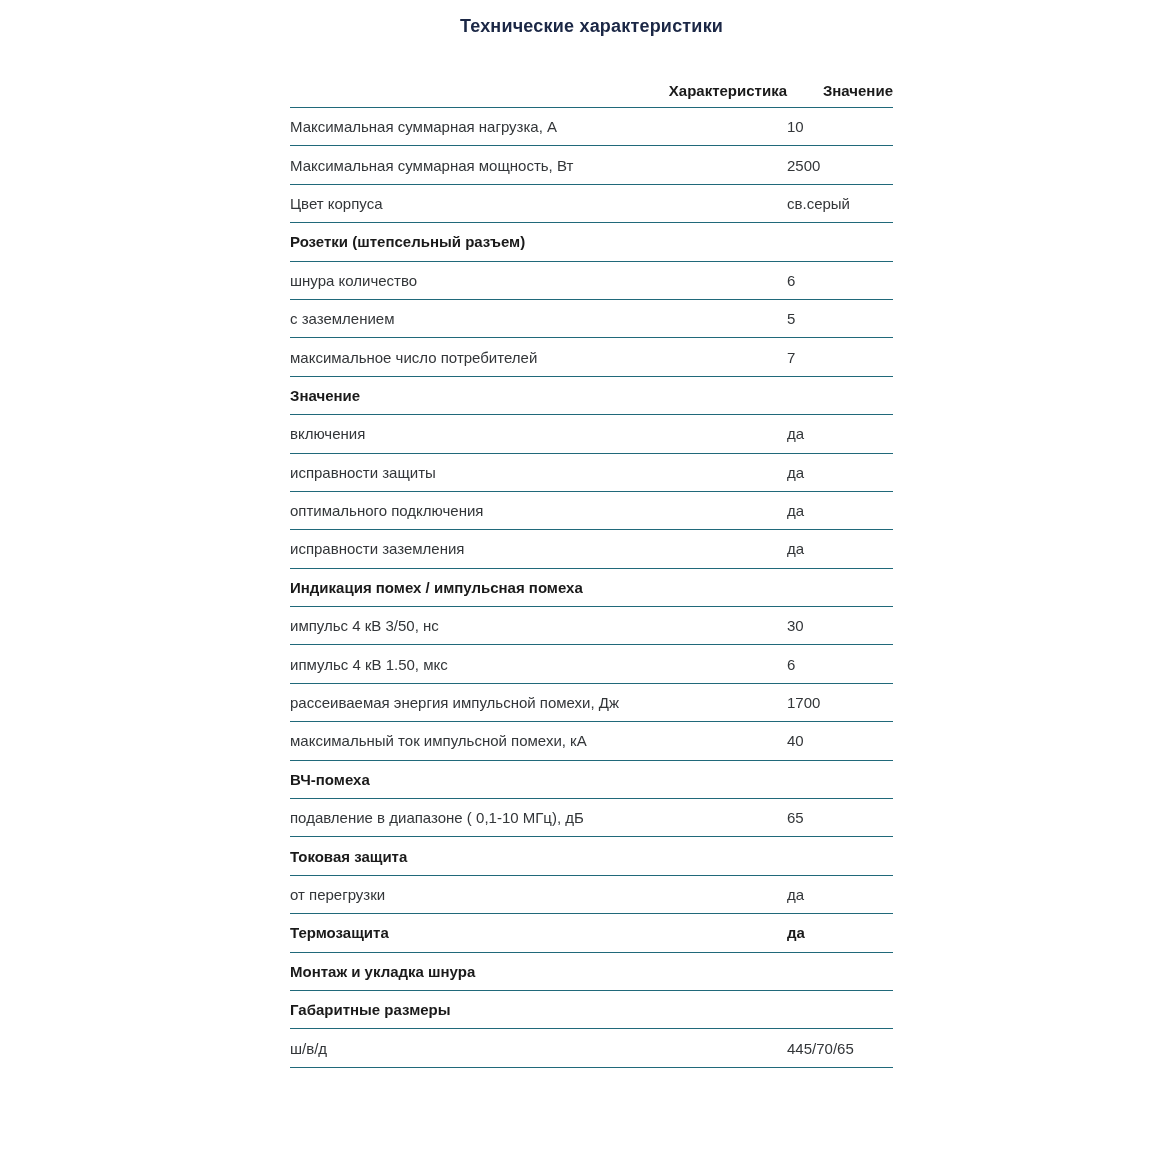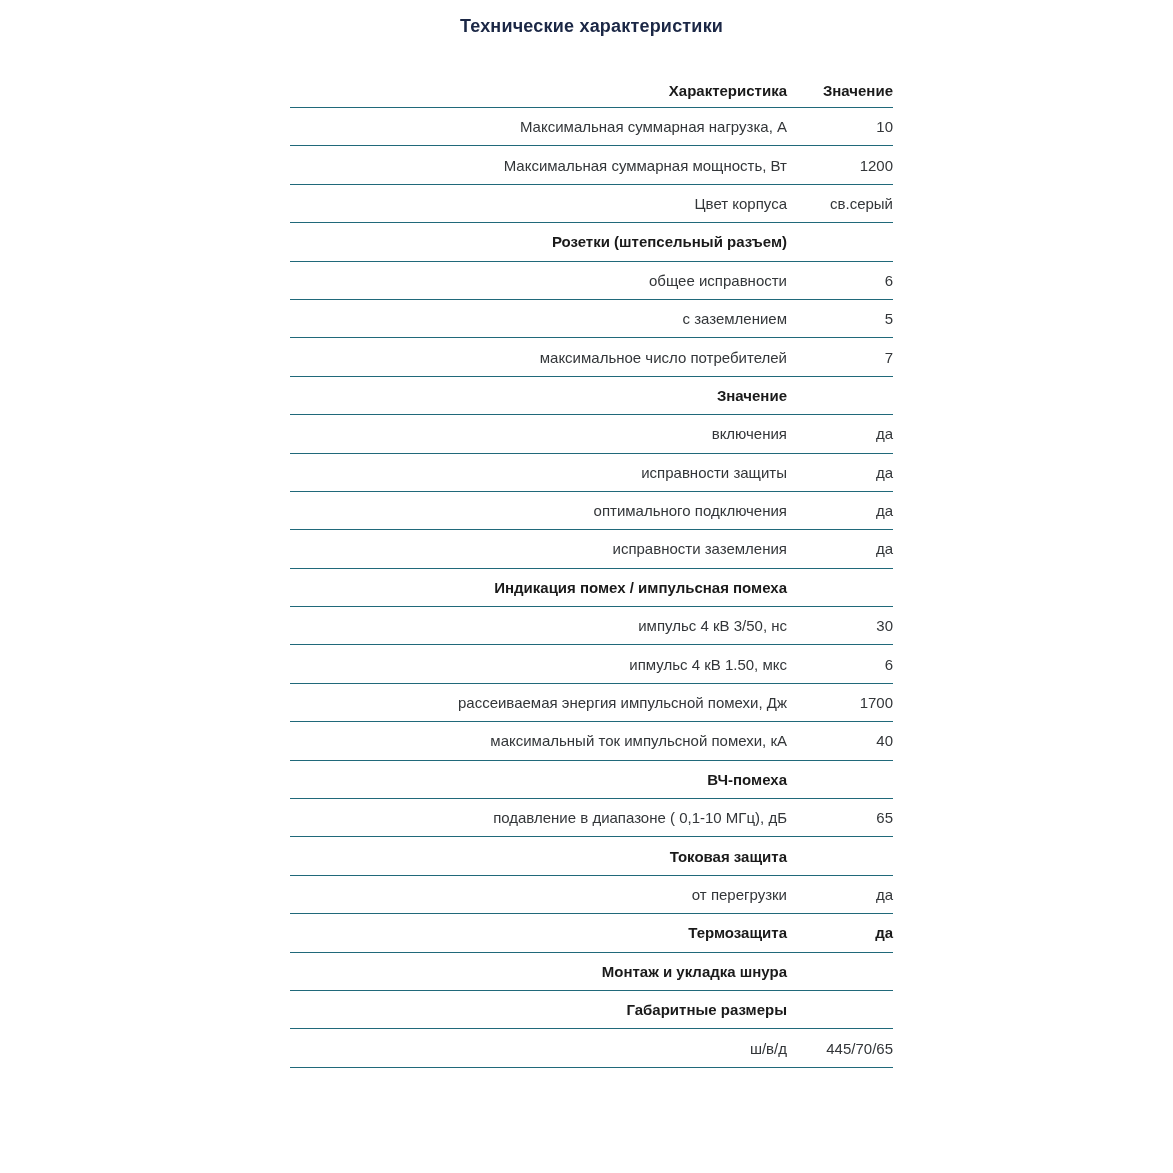--- a/index.html
+++ b/index.html
@@ -44,21 +44,20 @@
     font-weight:700;
     color:var(--bold-color);
     border-bottom:1px solid var(--divider);
     padding:0;
   }
   table.spec-table td{
     height:38.4px;
     vertical-align:middle;
     border-bottom:1px solid var(--divider);
     padding:0;
-    text-align:right;
   }
   td.label, th.label{width:497px;}
   td.value, th.value{width:106px;}
   tr.section td{
     font-weight:700;
     color:var(--bold-color);
   }
 </style>
 </head>
 <body>
@@ -74,32 +73,32 @@
       </tr>
     </thead>
     <tbody>
 
     <tr>
           <td class="label">Максимальная суммарная нагрузка, А</td>
           <td class="value">10</td>
         </tr>
         <tr>
           <td class="label">Максимальная суммарная мощность, Вт</td>
-          <td class="value">1200</td>
+          <td class="value">2500</td>
         </tr>
         <tr>
           <td class="label">Цвет корпуса</td>
           <td class="value">св.серый</td>
         </tr>
         <tr class="section">
           <td class="label">Розетки (штепсельный разъем)</td>
           <td class="value"></td>
         </tr>
         <tr>
-          <td class="label">общее исправности</td>
+          <td class="label">шнура количество</td>
           <td class="value">6</td>
         </tr>
         <tr>
           <td class="label">с заземлением</td>
           <td class="value">5</td>
         </tr>
         <tr>
           <td class="label">максимальное число потребителей</td>
           <td class="value">7</td>
         </tr>

